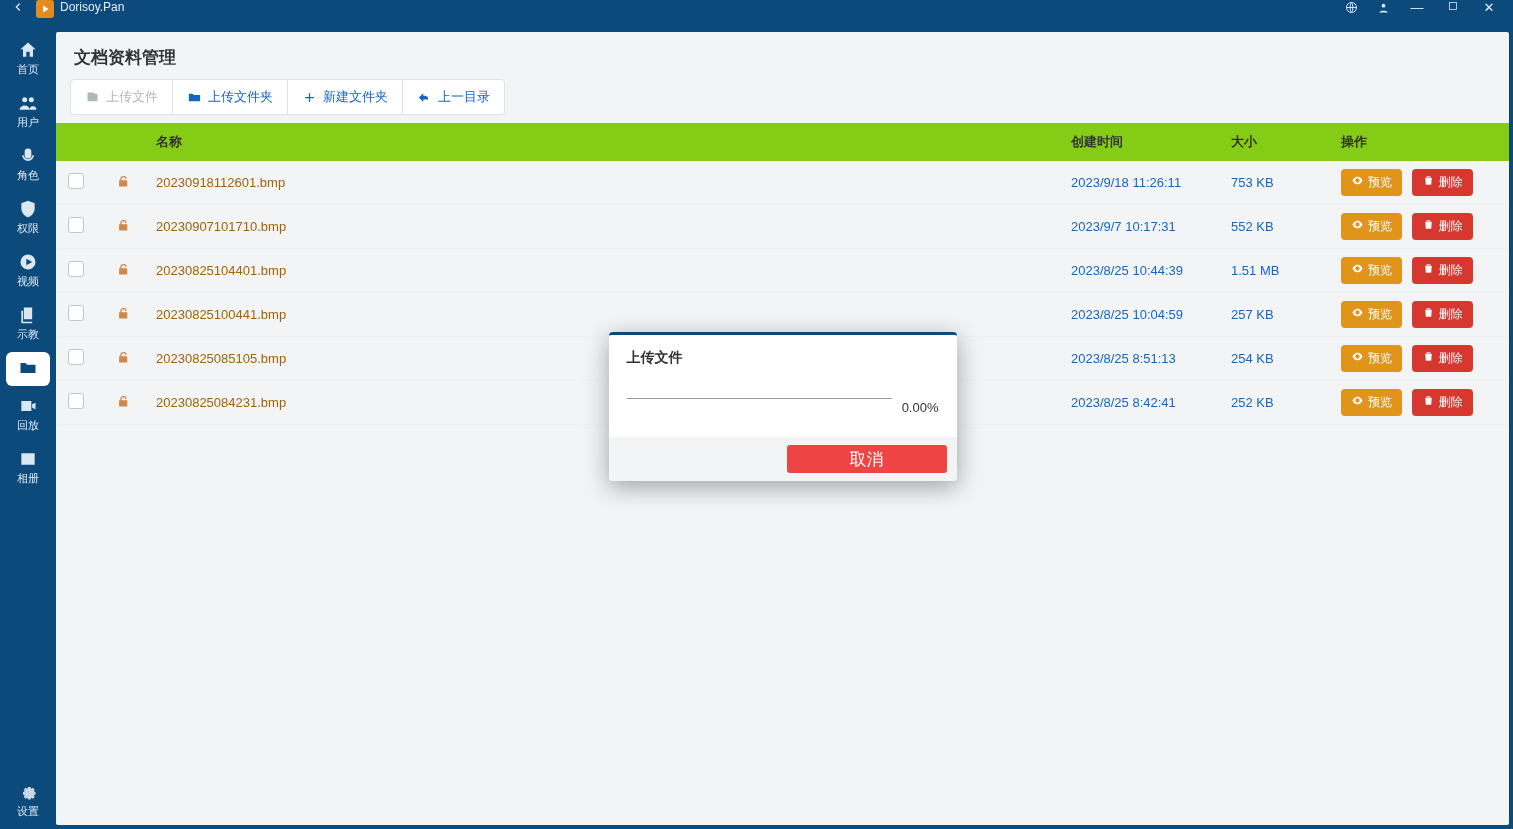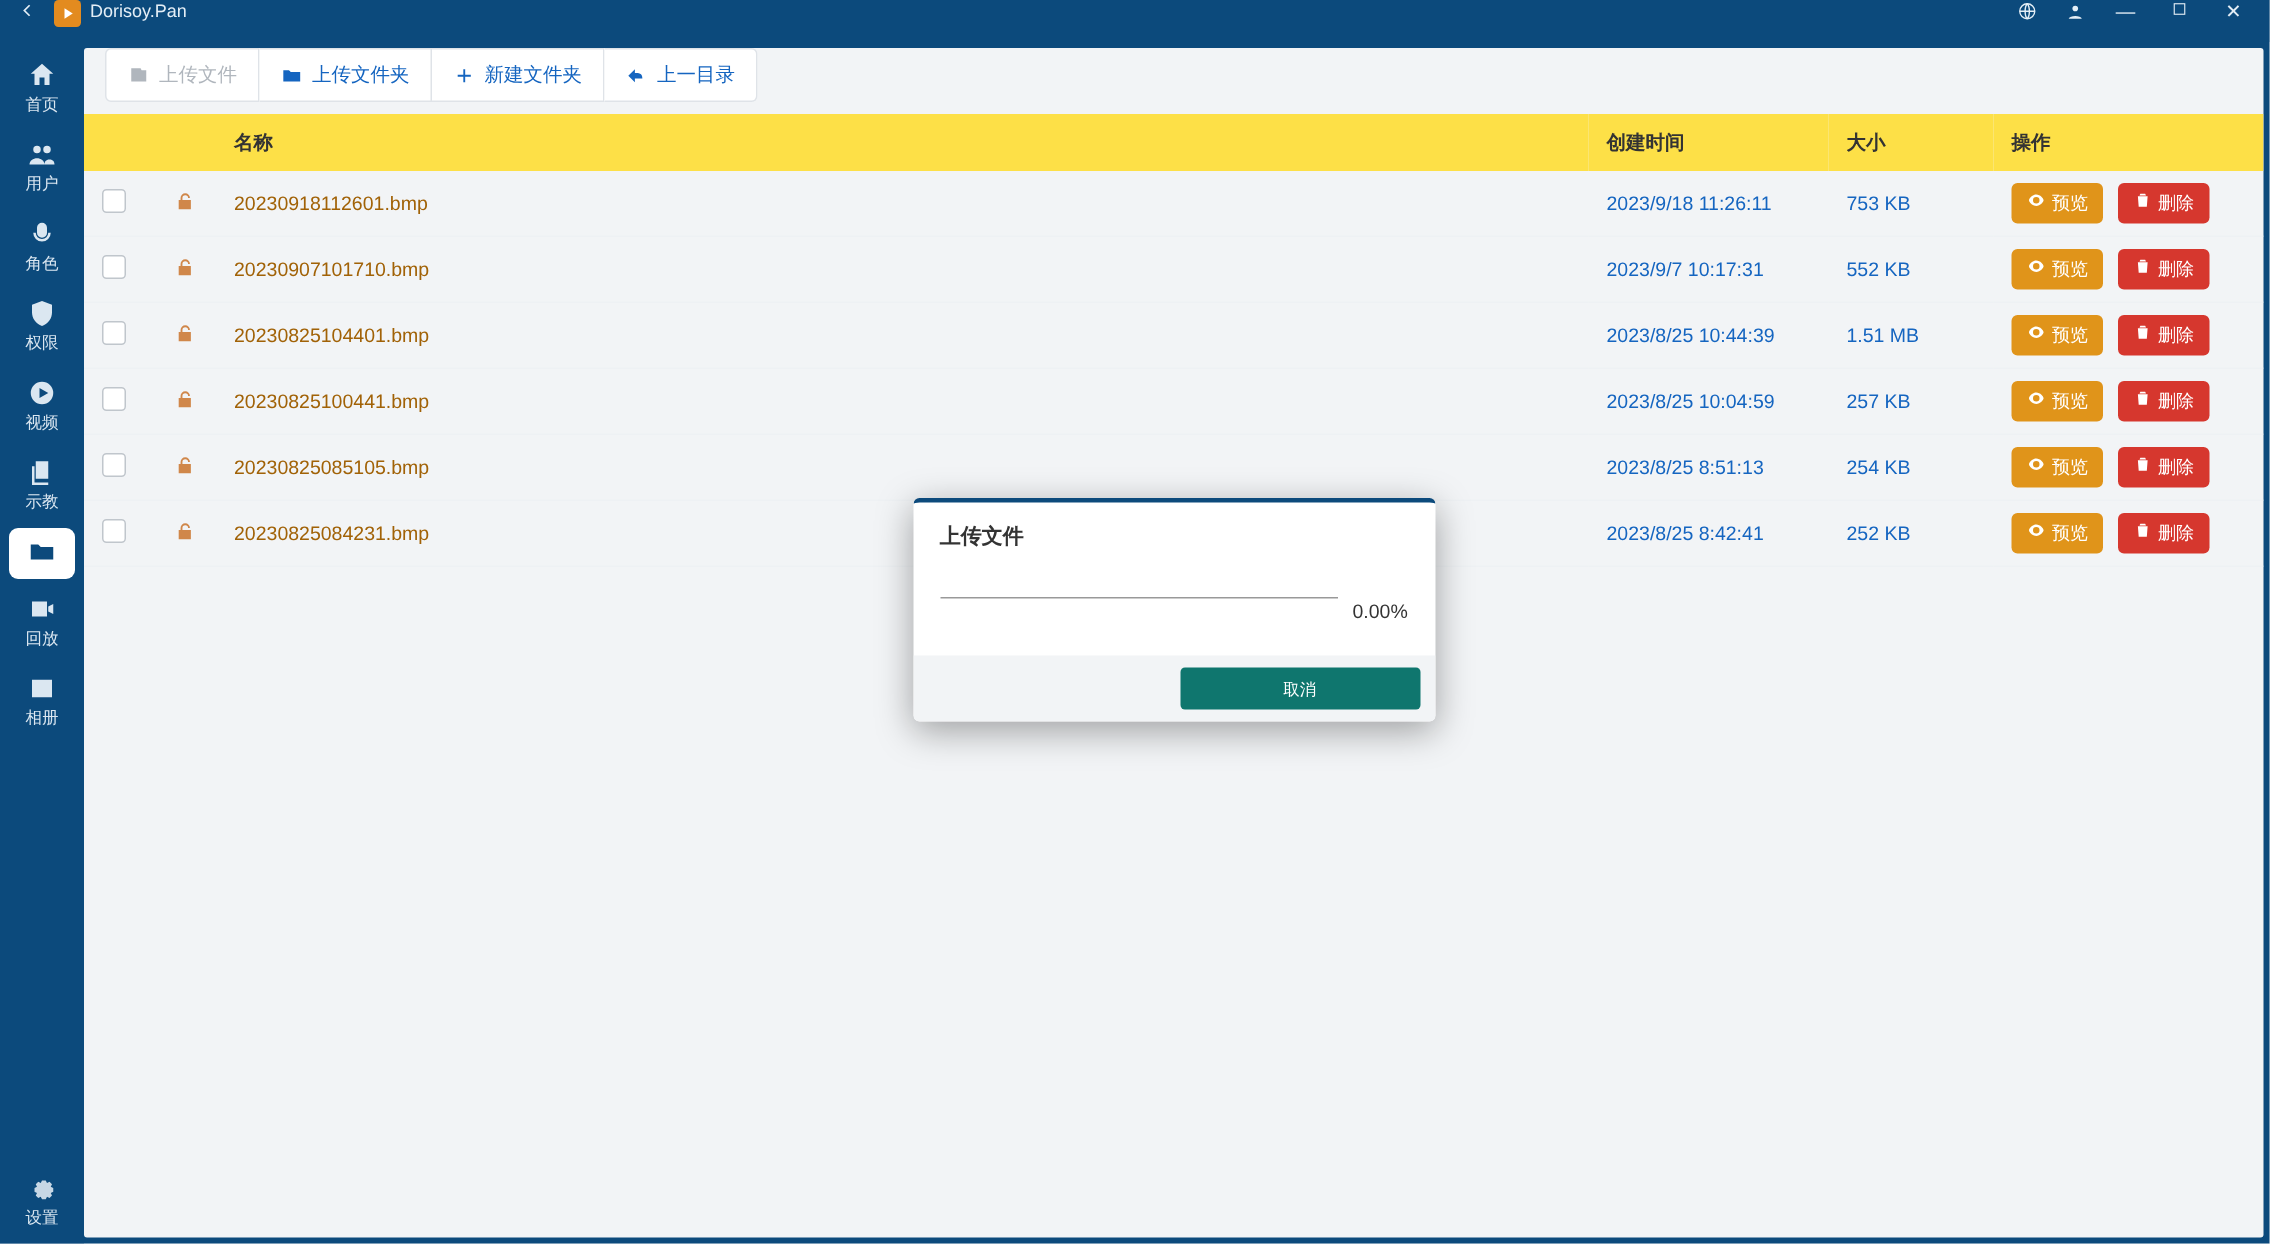--- a/index.html
+++ b/index.html
@@ -40,21 +40,21 @@
 .tbtn { display: inline-flex; align-items: center; height: 36px; padding: 0 14px; background: #fff; border: 1px solid #dfe3e8; color: #1565c0; font-size: 13px; cursor: pointer; }
 .tbtn:first-child { border-top-left-radius: 4px; border-bottom-left-radius: 4px; }
 .tbtn:last-child { border-top-right-radius: 4px; border-bottom-right-radius: 4px; }
 .tbtn + .tbtn { border-left: none; }
 .tbtn.disabled { color: #b0b6bd; cursor: default; }
 .tbtn svg, .tbtn .ic { width: 15px; height: 15px; margin-right: 6px; }
 
 
 .table-wrap { flex: 1; overflow: auto; }
 table { width: 100%; border-collapse: collapse; font-size: 13px; }
-thead th { text-align: left; background: #fde047; color: #333; font-weight: 700; padding: 10px 12px; }
+thead th { text-align: left; background: #84cc16; color: #333; font-weight: 700; padding: 10px 12px; }
 tbody td { padding: 8px 12px; border-bottom: 1px solid #eef1f4; color: #1565c0; vertical-align: middle; }
 td.name-cell a { color: #a16207; text-decoration: none; cursor: pointer; }
 .chk { width: 16px; height: 16px; border: 1px solid #c0c6cc; border-radius: 3px; background: #fff; display:inline-block; cursor:pointer; }
 .lock-icon { color: #d0874a; }
 .col-chk { width: 48px; }
 .col-ic { width: 40px; }
 .col-time { width: 160px; }
 .col-size { width: 110px; }
 .col-op { width: 180px; }
 .op-btn { display: inline-flex; align-items: flex-start; color: #fff; border: none; border-radius: 4px; padding: 5px 10px; font-size: 12px; cursor: pointer; margin-right: 6px; }
@@ -69,21 +69,21 @@
 
 
 .overlay { position: absolute; inset: 0; background: rgba(255,255,255,0); display: flex; align-items: flex-start; justify-content: center; }
 .modal { margin-top: 300px; width: 348px; background: #fff; border-radius: 4px; box-shadow: 0 6px 24px rgba(0,0,0,.35); border-top: 3px solid #0c4a7c; overflow: hidden; }
 .modal-body { padding: 14px 18px 22px; }
 .modal-title { font-size: 14px; font-weight: 700; color: #333; margin-bottom: 14px; }
 .progress-row { display: flex; align-items: center; gap: 10px; }
 .progress-bar { flex: 1; height: 1px; background: #999; position: relative; }
 .progress-text { font-size: 13px; color: #333; margin-top: 19px; }
 .modal-footer { background: #f2f4f6; padding: 8px 10px; display: flex; justify-content: flex-end; }
-.modal-cancel { background: #0f766e; color: #fff; border: none; border-radius: 3px; width: 160px; height: 28px; font-size: 11px; cursor: pointer; }
+.modal-cancel { background: #ef4444; color: #fff; border: none; border-radius: 3px; width: 160px; height: 28px; font-size: 17px; cursor: pointer; }
 
 svg { fill: currentColor; }
 </style>
 </head>
 <body>
 
 <div class="titlebar">
   <span class="back">
     <svg viewBox="0 0 24 24" width="14" height="14">
         <path d="M15 6l-6 6 6 6" stroke="#e4eef6" stroke-width="2" fill="none"></path>
@@ -178,20 +178,21 @@
     <div class="side-spacer"></div>
     <div class="side-item">
       <svg viewBox="0 0 24 24">
           <path d="M12 8a4 4 0 100 8 4 4 0 000-8zm9 4l-2-1 1-2-2-2-2 1-1-2h-3l-1 2-2-1-2 2 1 2-2 1v3l2 1-1 2 2 2 2-1 1 2h3l1-2 2 1 2-2-1-2 2-1z" fill="#dbe7f1" opacity=".9"></path>
         </svg>
       <span>设置</span>
     </div>
   </div>
 
   <div class="content">
+    <div class="page-title">文档资料管理</div>
 
 
     <div class="toolbar">
       <div class="toolbar-inner">
         <span class="tbtn disabled">
           <svg class="ic" viewBox="0 0 24 24">
               <path fill="#b0b6bd" d="M10 4h4l1 2h5v12H4V4z"></path>
             </svg>
           <span>上传文件</span>
         </span>

